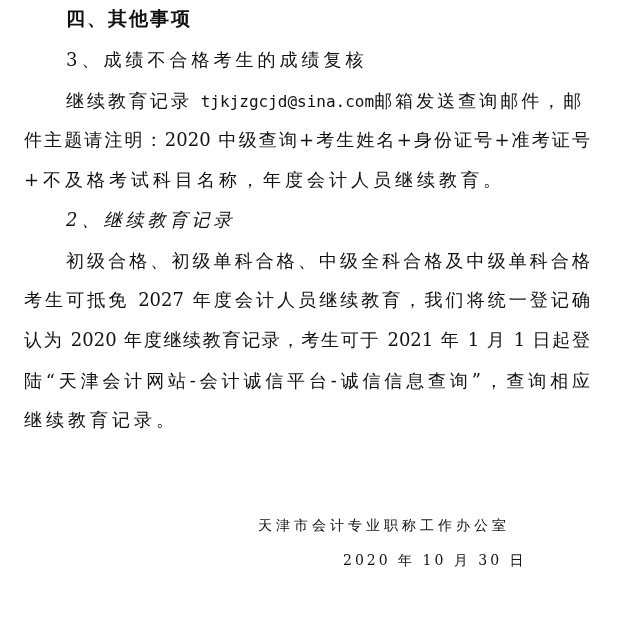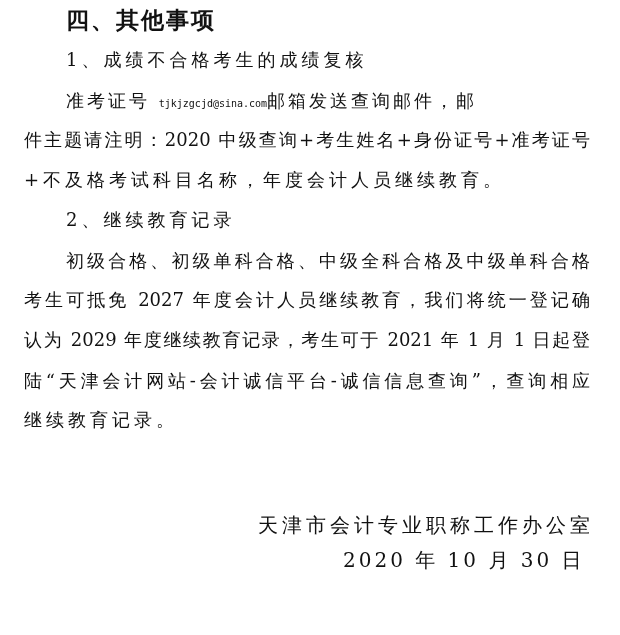--- a/index.html
+++ b/index.html
@@ -20,64 +20,64 @@
       left: 24px;
       width: 566px;
       height: 40px;
       line-height: 40px;
       font-size: 18px;
       letter-spacing: 4px;
       white-space: nowrap;
     }
     .indent { left: 66px; width: 524px; }
     .heading {
-      font-family: Liberation Sans, sans-serif;
+      font-family: Liberation Mono, monospace;
       font-weight: bold;
-      font-size: 23px;
+      font-size: 19px;
       letter-spacing: 2px;
     }
     .justify {
       text-align: justify;
       text-align-last: justify;
       letter-spacing: 0;
     }
-    .mono { font-family: "DejaVu Sans Mono", "Liberation Mono", monospace; letter-spacing: 0; font-size: 10px; }
+    .mono { font-family: "DejaVu Sans Mono", "Liberation Mono", monospace; letter-spacing: 0; font-size: 16px; }
     .sig {
       position: absolute;
-      font-size: 20px;
+      font-size: 14px;
       letter-spacing: 4px;
       white-space: nowrap;
       line-height: 36px;
       height: 36px;
     }
   </style>
 </head>
 <body>
 
 <div>
 
   <div class="line indent heading" style="top:0px;">四、其他事项</div>
 
-  <div class="line indent" style="top:40px;">1、成绩不合格考生的成绩复核</div>
+  <div class="line indent" style="top:40px;">3、成绩不合格考生的成绩复核</div>
 
   <div class="line indent" style="top:81px; letter-spacing:3px;">
-    <span>准考证号 </span><span class="mono">tjkjzgcjd@sina.com</span><span>邮箱发送查询邮件，邮</span>
+    <span>继续教育记录 </span><span class="mono">tjkjzgcjd@sina.com</span><span>邮箱发送查询邮件，邮</span>
   </div>
 
   <div class="line justify" style="top:120px;">件主题请注明：2020 中级查询+考生姓名+身份证号+准考证号</div>
 
   <div class="line" style="top:160px;">+不及格考试科目名称，年度会计人员继续教育。</div>
 
-  <div class="line indent" style="top:200px;">2、继续教育记录</div>
+  <div class="line indent" style="top:200px;font-style:italic;">2、继续教育记录</div>
 
   <div class="line indent justify" style="top:241px;">初级合格、初级单科合格、中级全科合格及中级单科合格</div>
 
   <div class="line justify" style="top:280px;">考生可抵免 2027 年度会计人员继续教育，我们将统一登记确</div>
 
-  <div class="line justify" style="top:320px;">认为 2029 年度继续教育记录，考生可于 2021 年 1 月 1 日起登</div>
+  <div class="line justify" style="top:320px;">认为 2020 年度继续教育记录，考生可于 2021 年 1 月 1 日起登</div>
 
   <div class="line justify" style="top:361px;">陆“天津会计网站-会计诚信平台-诚信信息查询”，查询相应</div>
 
   <div class="line" style="top:400px;">继续教育记录。</div>
 
   <div class="sig" style="left:258px; top:507px;">天津市会计专业职称工作办公室</div>
 
   <div class="sig" style="left:343px; top:542px; letter-spacing:3px;text-align:center;">2020 年 10 月 30 日</div>
 
 </div>

